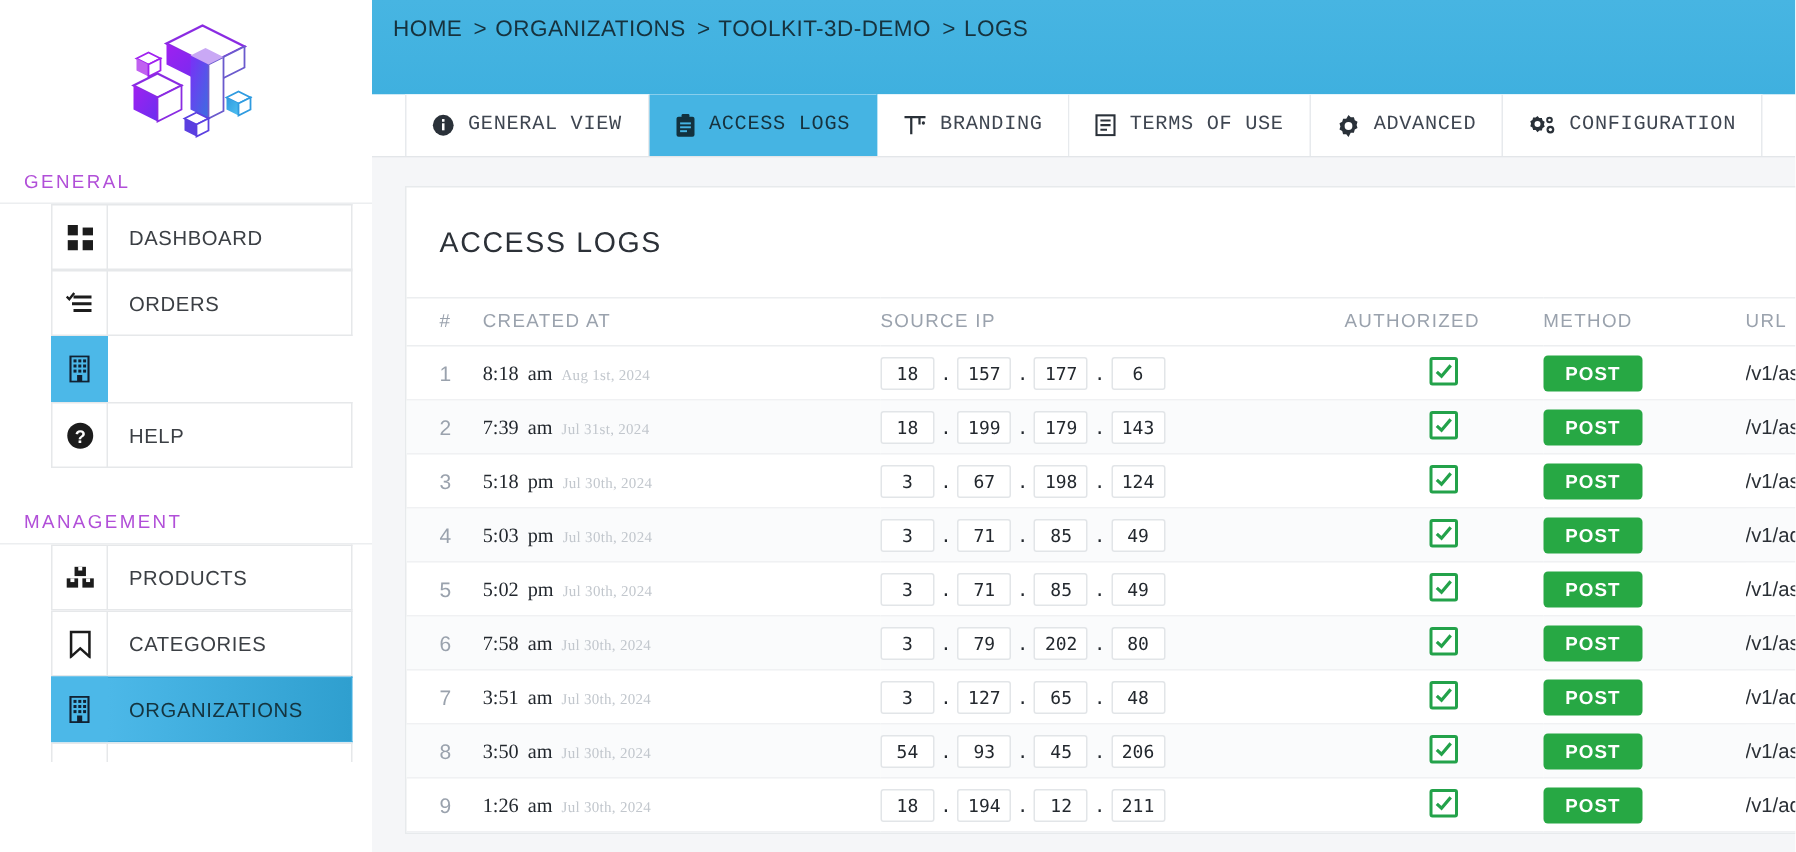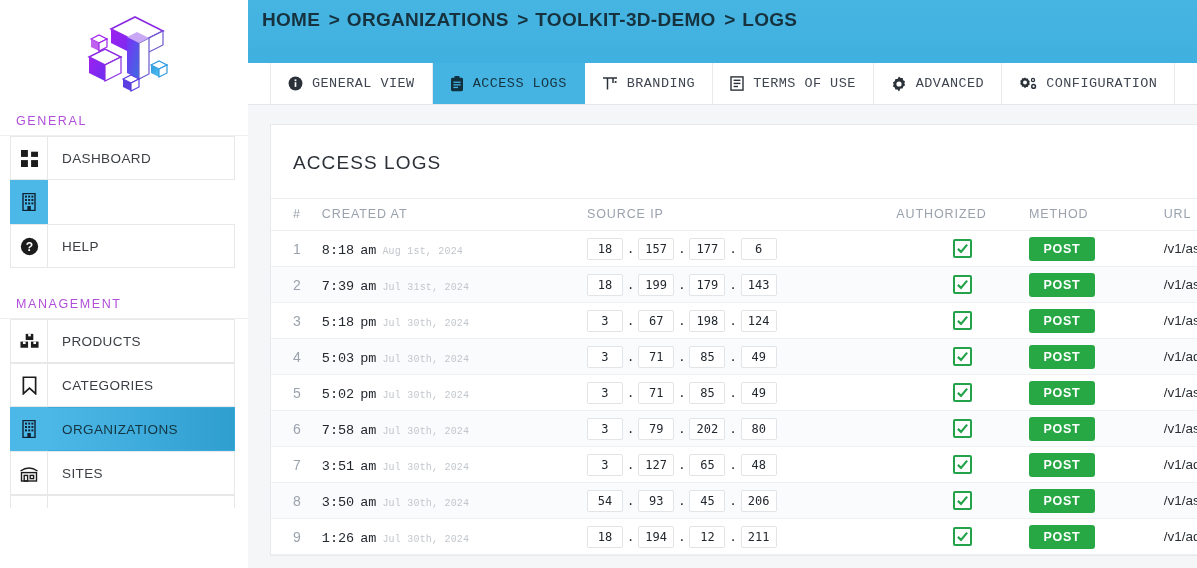--- a/index.html
+++ b/index.html
@@ -34,22 +34,23 @@
     border-bottom: 1px solid #eceef0;
     margin: 0 0 0 0;
     font-weight: 400;
   }
   .nav-section { margin-bottom: 4px; }
   .nav-item {
     display: flex;
     align-items: stretch;
     height: 44px;
     margin-top: 0px;
-    padding-left: 10px;
+    padding-left: 0;
     padding-right: 13px;
+    margin-left: 34px;
   }
   .nav-icon {
     width: 38px; flex: 0 0 38px;
     border: 1px solid #e6e8ea;
     display: flex; align-items: center; justify-content: center;
     background: #fff;
     color: #1c1c1c;
   }
   .nav-label {
     flex: 1 1 auto;
@@ -87,26 +88,25 @@
     padding: 8px 0 0 14px;
     color: #173c4b;
   }
   .topbar .you-are-here {
     font-size: 12.5px;
     color: #1d4657;
     line-height: 17px;
     letter-spacing: .1px;
   }
   .topbar .crumbs {
-    font-size: 19px;
+    font-size: 15px;
     color: #16323e;
     letter-spacing: .3px;
     line-height: 21px;
     margin-top: 1px;
-    font-weight: bold;
   }
   .crumbs .sep { margin: 0 1px 0 3px; }
 
   .tabs {
     display: flex;
     background: #ffffff;
     height: 42px;
     border-bottom: 1px solid #e3e6e9;
     padding-left: 22px;
     font-family: Liberation Mono, monospace;
@@ -171,21 +171,21 @@
   .col-ip    { width: 280px; }
   .col-auth  { width: 120px; text-align: center; }
   .col-meth  { width: 122px; }
   .col-url   { width: 260px; }
 
   td.col-num {
     font-size: 14px; color: #9aa2ad;
     font-family: "Liberation Sans", sans-serif;
   }
   .timecell {
-    font-family: Liberation Mono, monospace;
+    font-family: Liberation Serif, serif;
     font-size: 13.5px;
     color: #23282e;
     white-space: nowrap;
   }
   .timecell .ampm { margin-left: 6px; }
   .timecell .date {
     font-size: 10px;
     color: #c2c7cd;
     margin-left: 6px;
     letter-spacing: .2px;
@@ -293,20 +293,31 @@
           <svg width="17" height="17" viewBox="0 0 16 16" fill="currentColor">
             <rect x="0" y="0" width="6.5" height="6.5"></rect>
               <rect x="9.5" y="1.6" width="6.5" height="4.9"></rect>
             <rect x="0" y="9.5" width="6.5" height="6.5"></rect>
               <rect x="9.5" y="9.5" width="6.5" height="6.5"></rect>
           </svg>
         </span>
         <span class="nav-label">DASHBOARD</span>
       </div>
 
+      <div class="nav-item">
+        <span class="nav-icon">
+          <svg width="18" height="17" viewBox="0 0 18 16" fill="currentColor">
+            <rect x="5" y="2.5" width="12" height="2"></rect>
+              <rect x="4" y="7" width="13" height="2"></rect>
+            <rect x="5" y="11.5" width="12" height="2"></rect>
+            <polyline points="0.5,3.2 2.2,5 5.5,0.8" fill="none" stroke="currentColor" stroke-width="1.6"></polyline>
+          </svg>
+        </span>
+        <span class="nav-label">ORDERS</span>
+      </div>
 
       <div class="nav-item active">
         <span class="nav-icon">
           <svg width="16" height="18" viewBox="0 0 14 18" fill="currentColor">
             <rect x="1" y="0.5" width="12" height="17" fill="none" stroke="currentColor" stroke-width="1.4"></rect>
             <rect x="3" y="2.6" width="2" height="2"></rect>
               <rect x="6.2" y="2.6" width="2" height="2"></rect>
               <rect x="9.4" y="2.6" width="2" height="2"></rect>
             <rect x="3" y="6" width="2" height="2"></rect>
               <rect x="6.2" y="6" width="2" height="2"></rect>

